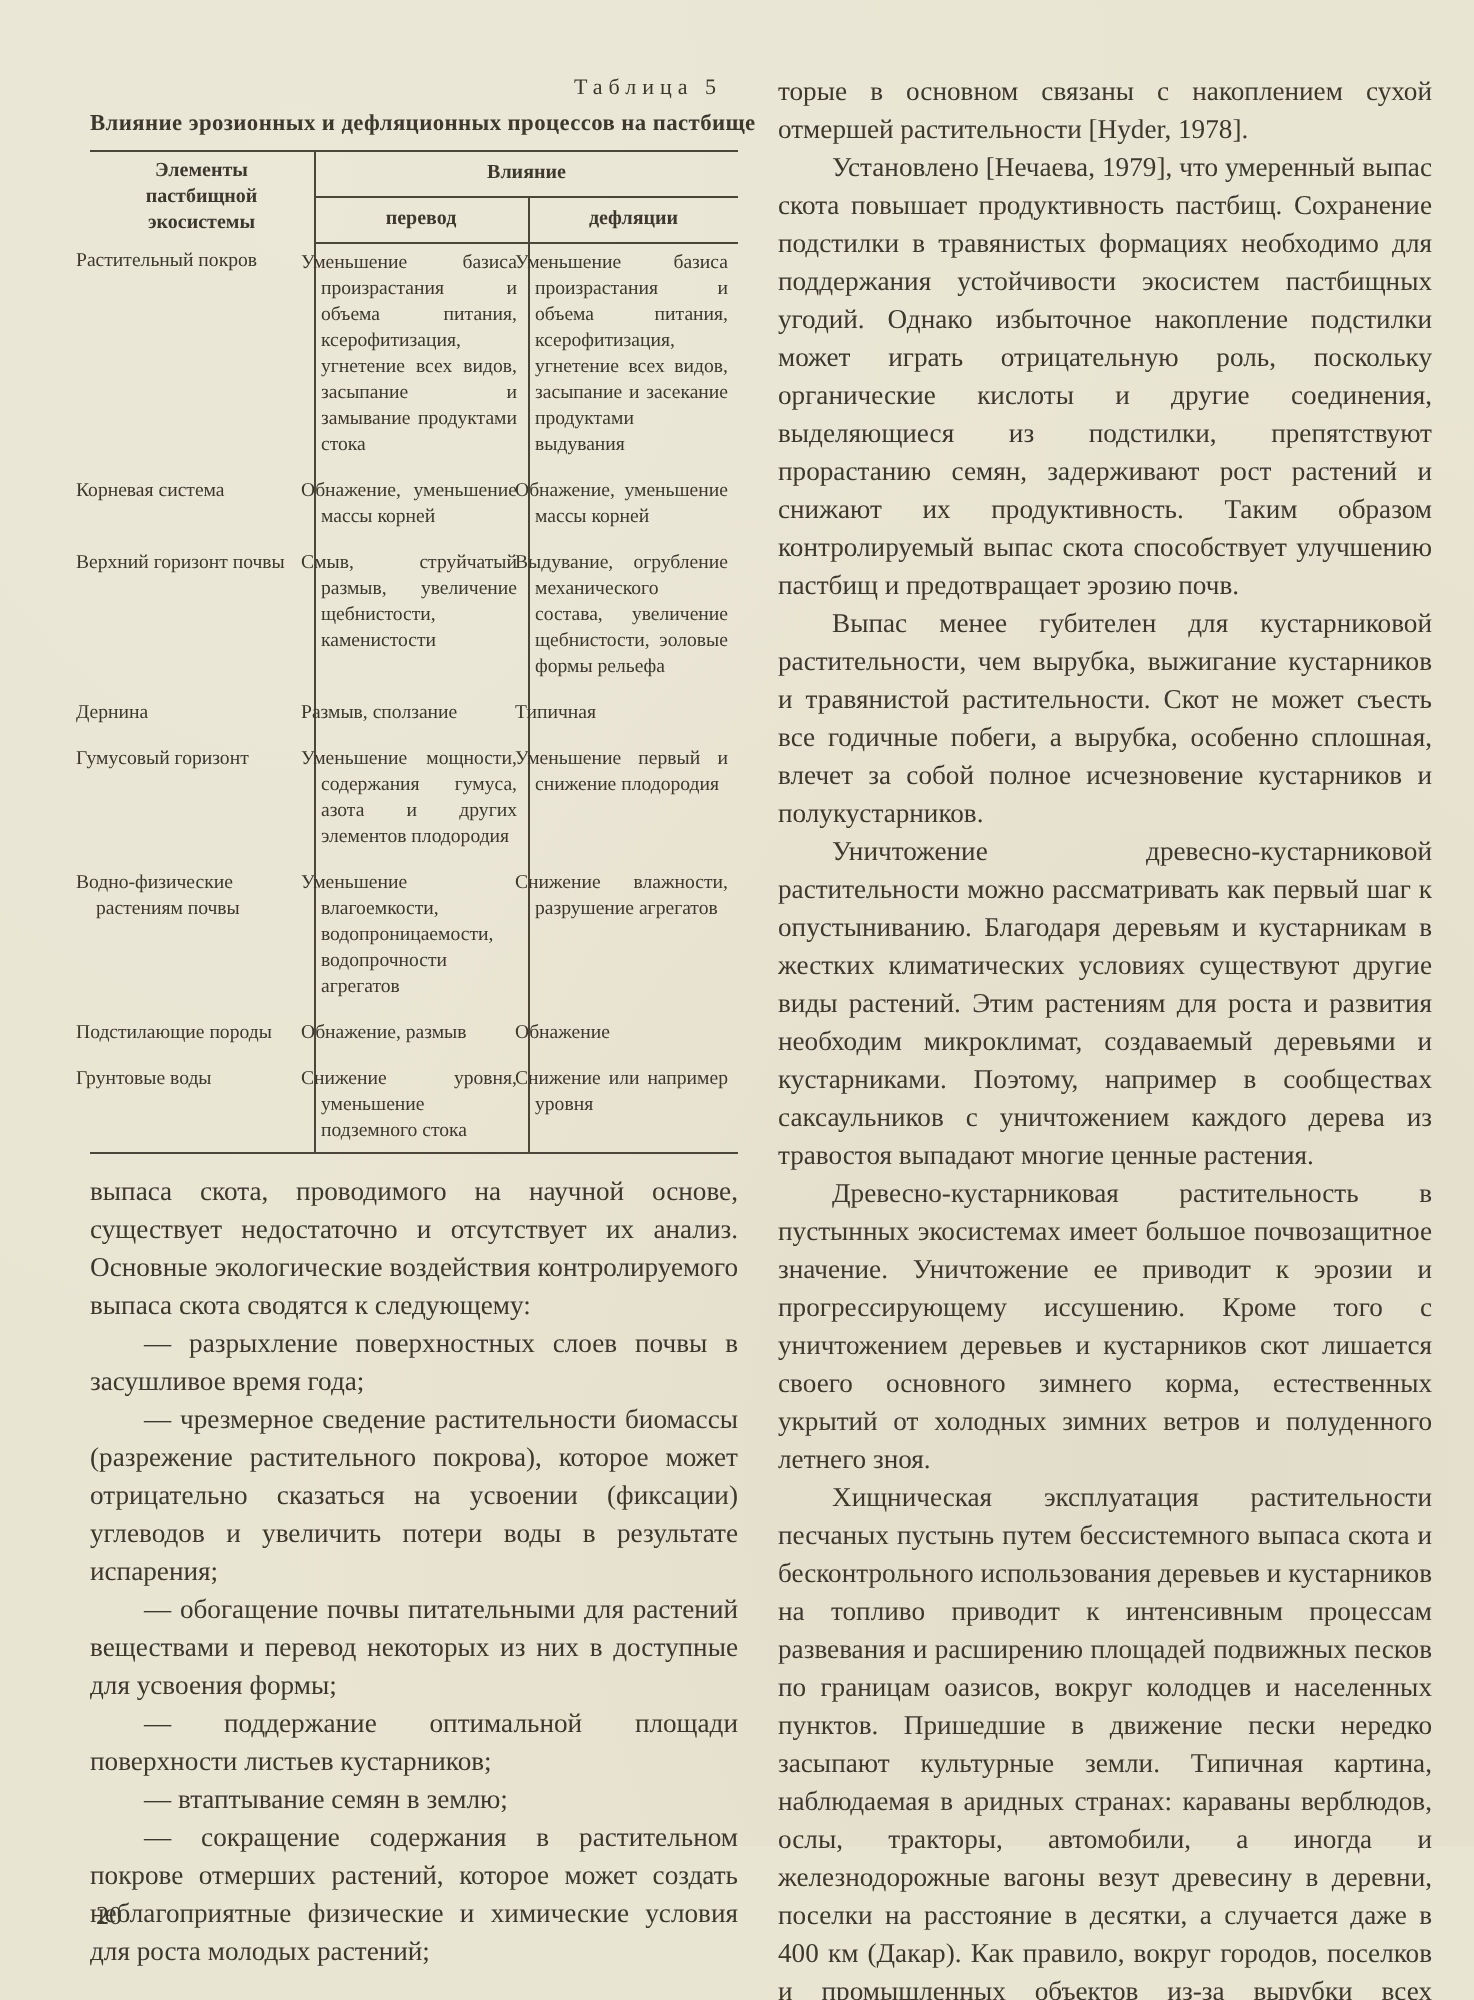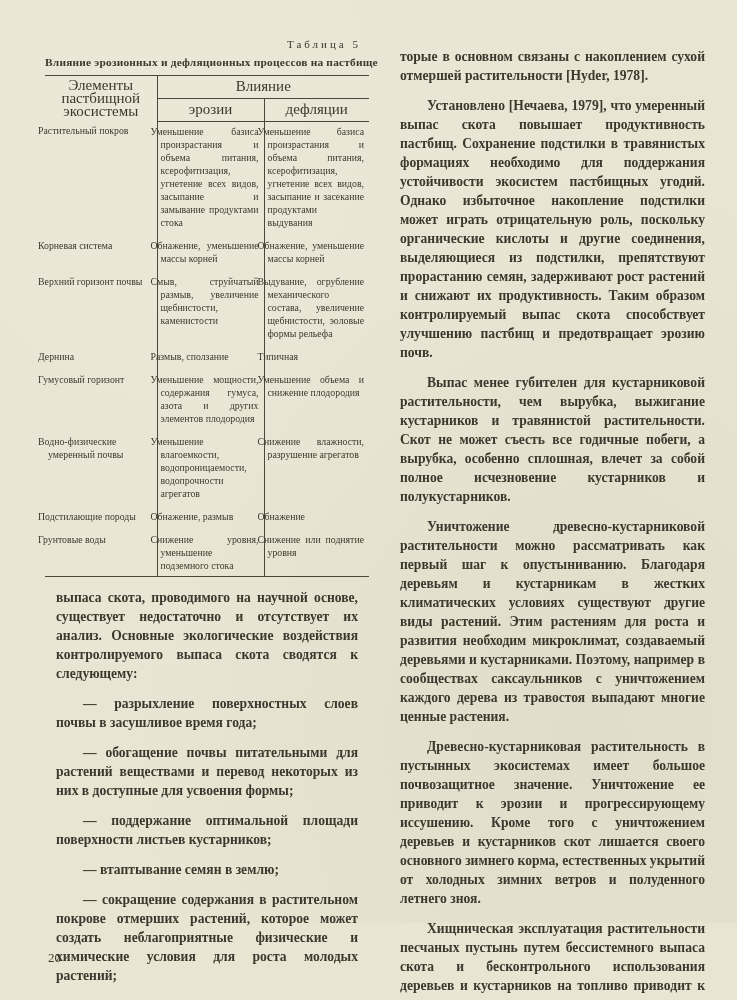--- a/index.html
+++ b/index.html
@@ -46,22 +46,22 @@
   table.grid{
     width:100%;
     border-collapse:collapse;
     font-size:9.8px;
     line-height:13px;
     color:var(--ink);
     border-top:1.4px solid var(--rule);
     border-bottom:1.4px solid var(--rule);
   }
   table.grid th{
-    font-weight:normal;
-    font-size:15px;
+    font-weight:bold;
+    font-size:10px;
     vertical-align:middle;
     padding:3px 4px;
   }
   th.corner{border-right:1px solid var(--rule);}
   th.span-influence{border-bottom:1px solid var(--rule);}
   th.sub-erosion{border-right:1px solid var(--rule);}
   thead tr:last-child th{border-bottom:1px solid var(--rule);}
   table.grid td{
     vertical-align:top;
     text-align:justify;
@@ -87,21 +87,21 @@
 
   
   .body-text{
     font-size:13.6px;
     line-height:19px;
     text-align:justify;
     hyphens:auto;
     -webkit-hyphens:auto;
   }
   .left-text{margin-top:9px;}
-  .body-text p{margin:11px;font-weight:bold;}
+  .body-text p{margin:0;}
   .body-text p.indent{text-indent:27px;}
 
   .page-number{
     position:absolute;
     left:48px;top:950px;
     font-size:13px;
   }
 </style>
 </head>
 <body>
@@ -113,21 +113,21 @@
       <div>
         <div class="table-label">Таблица 5</div>
         <div class="table-title">Влияние эрозионных и дефляционных процессов на пастбище</div>
         <table class="grid">
           <thead>
             <tr>
               <th class="corner" rowspan="2">Элементы пастбищной экосистемы</th>
               <th class="span-influence" colspan="2">Влияние</th>
             </tr>
             <tr>
-              <th class="sub-erosion">эрозии</th>
+              <th class="sub-erosion">перевод</th>
               <th class="sub-deflation">дефляции</th>
             </tr>
           </thead>
           <tbody>
               <tr>
                 <td class="cell-element">Растительный покров</td>
                 <td class="cell-erosion">Уменьшение базиса произрастания и объема питания, ксерофитизация, угнетение всех видов, засыпание и замывание продуктами стока</td>
                 <td class="cell-deflation">Уменьшение базиса произрастания и объема питания, ксерофитизация, угнетение всех видов, засыпание и засекание продуктами выдувания</td>
               </tr>
               <tr>
@@ -141,43 +141,44 @@
                 <td class="cell-deflation">Выдувание, огрубление механического состава, увеличение щебнистости, эоловые формы рельефа</td>
               </tr>
               <tr>
                 <td class="cell-element">Дернина</td>
                 <td class="cell-erosion">Размыв, сползание</td>
                 <td class="cell-deflation">Типичная</td>
               </tr>
               <tr>
                 <td class="cell-element">Гумусовый горизонт</td>
                 <td class="cell-erosion">Уменьшение мощности, содержания гумуса, азота и других элементов плодородия</td>
-                <td class="cell-deflation">Уменьшение объема и снижение плодородия</td>
+                <td class="cell-deflation">Уменьшение первый и снижение плодородия</td>
               </tr>
               <tr>
-                <td class="cell-element">Водно-физические умеренный почвы</td>
+                <td class="cell-element">Водно-физические растениям почвы</td>
                 <td class="cell-erosion">Уменьшение влагоемкости, водопроницаемости, водопрочности агрегатов</td>
                 <td class="cell-deflation">Снижение влажности, разрушение агрегатов</td>
               </tr>
               <tr>
                 <td class="cell-element">Подстилающие породы</td>
                 <td class="cell-erosion">Обнажение, размыв</td>
                 <td class="cell-deflation">Обнажение</td>
               </tr>
               <tr>
                 <td class="cell-element">Грунтовые воды</td>
                 <td class="cell-erosion">Снижение уровня, уменьшение подземного стока</td>
-                <td class="cell-deflation">Снижение или поднятие уровня</td>
+                <td class="cell-deflation">Снижение или например уровня</td>
               </tr>
             </tbody>
         </table>
       </div>
       <div class="body-text left-text">
           <p>выпаса скота, проводимого на научной основе, существует недостаточно и отсутствует их анализ. Основные экологические воздействия контролируемого выпаса скота сводятся к следующему:</p>
           <p class="indent">— разрыхление поверхностных слоев почвы в засушливое время года;</p>
+          <p class="indent">— чрезмерное сведение растительности биомассы (разрежение растительного покрова), которое может отрицательно сказаться на усвоении (фиксации) углеводов и увеличить потери воды в результате испарения;</p>
           <p class="indent">— обогащение почвы питательными для растений веществами и перевод некоторых из них в доступные для усвоения формы;</p>
           <p class="indent">— поддержание оптимальной площади поверхности листьев кустарников;</p>
           <p class="indent">— втаптывание семян в землю;</p>
           <p class="indent">— сокращение содержания в растительном покрове отмерших растений, которое может создать неблагоприятные физические и химические условия для роста молодых растений;</p>
         </div>
     </div>
 
     <div class="col col-right">
       <div class="body-text">
           <p>торые в основном связаны с накоплением сухой отмершей растительности [Hyder, 1978].</p>

